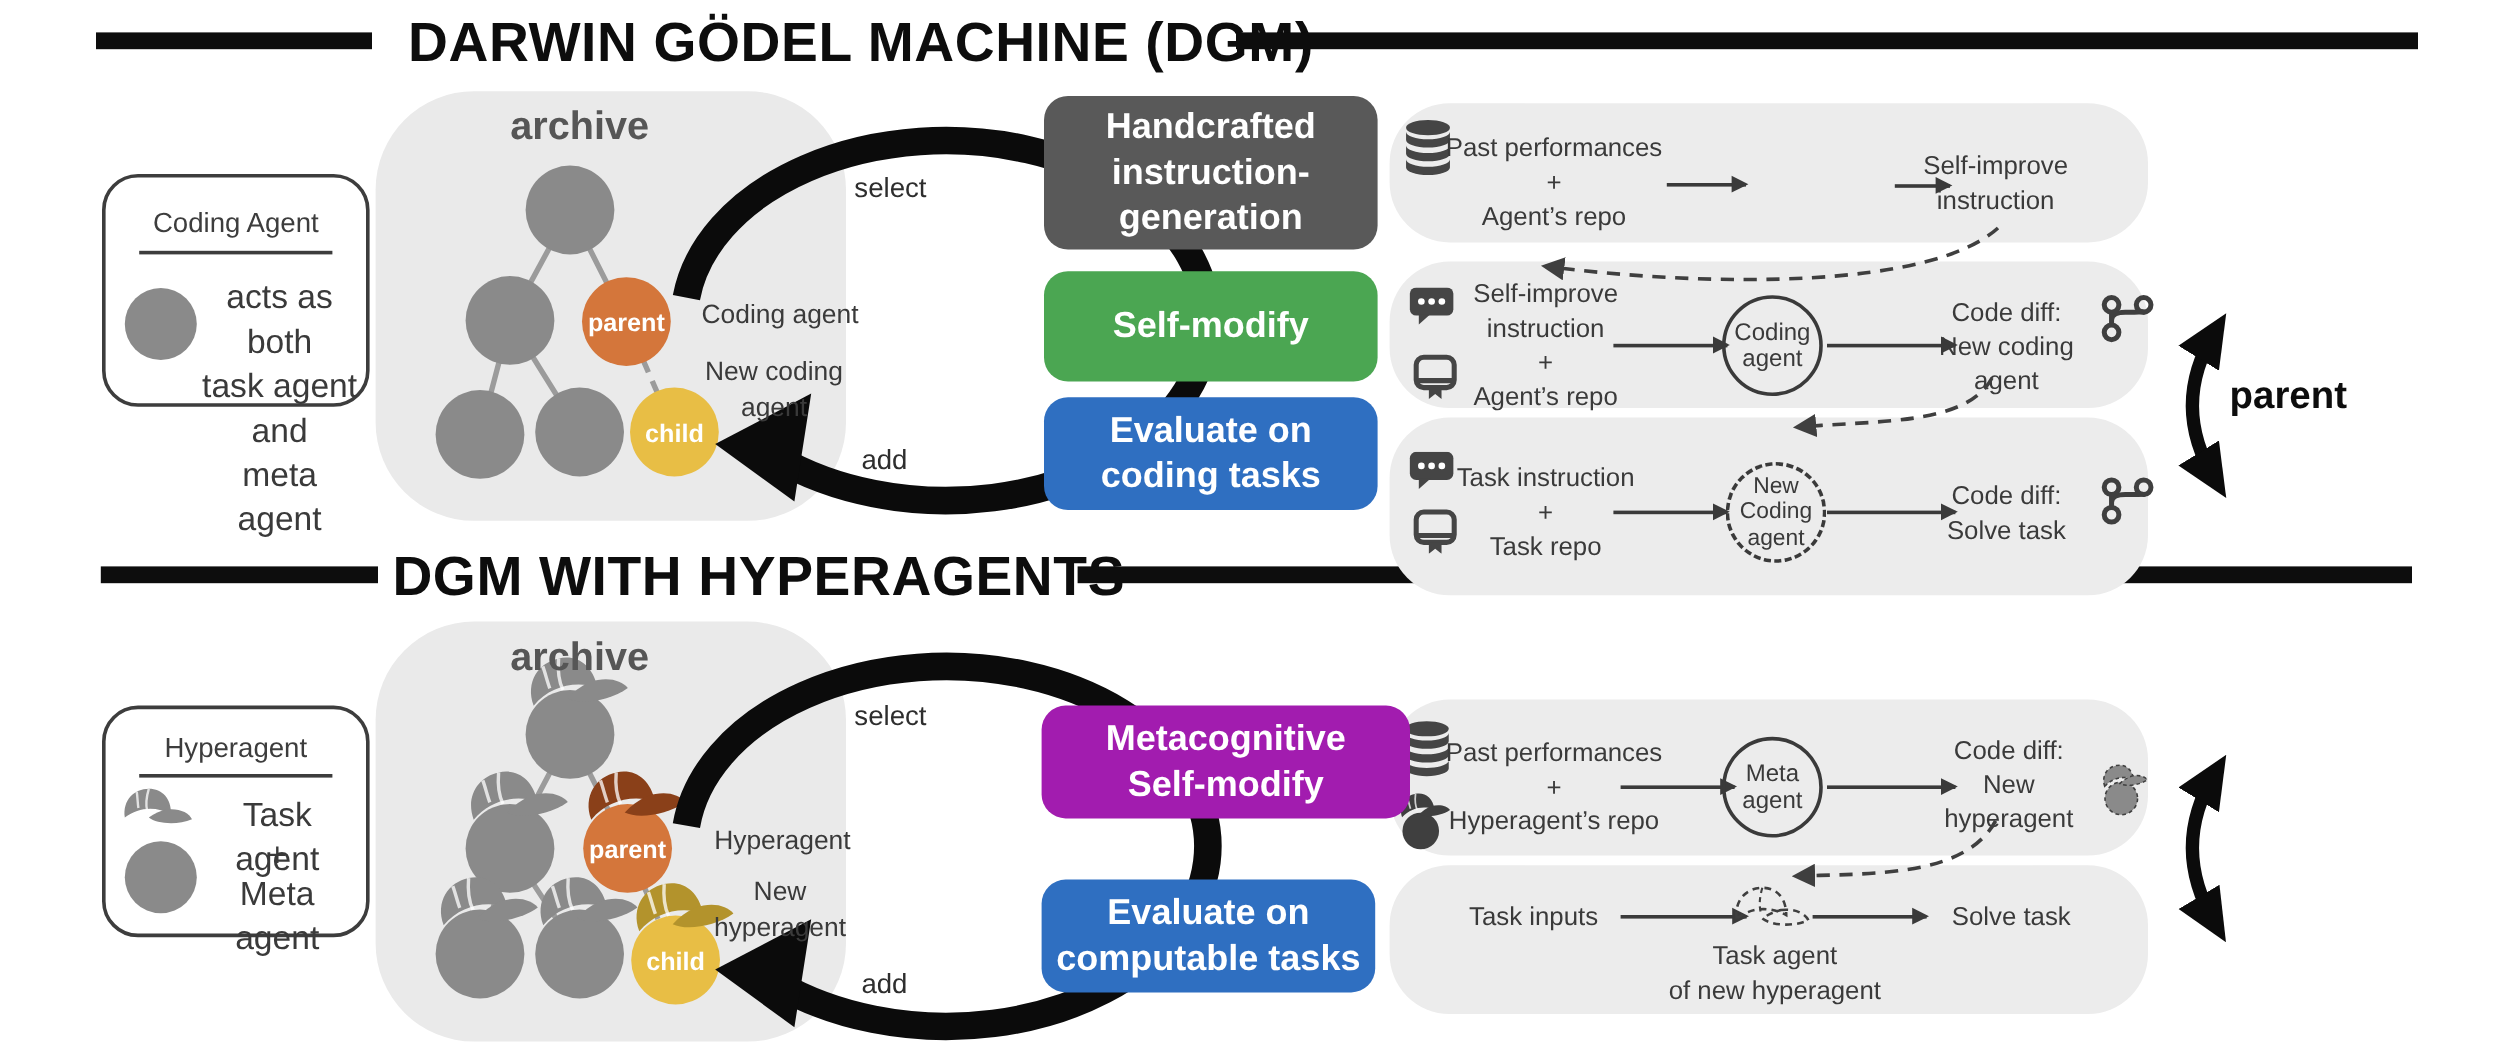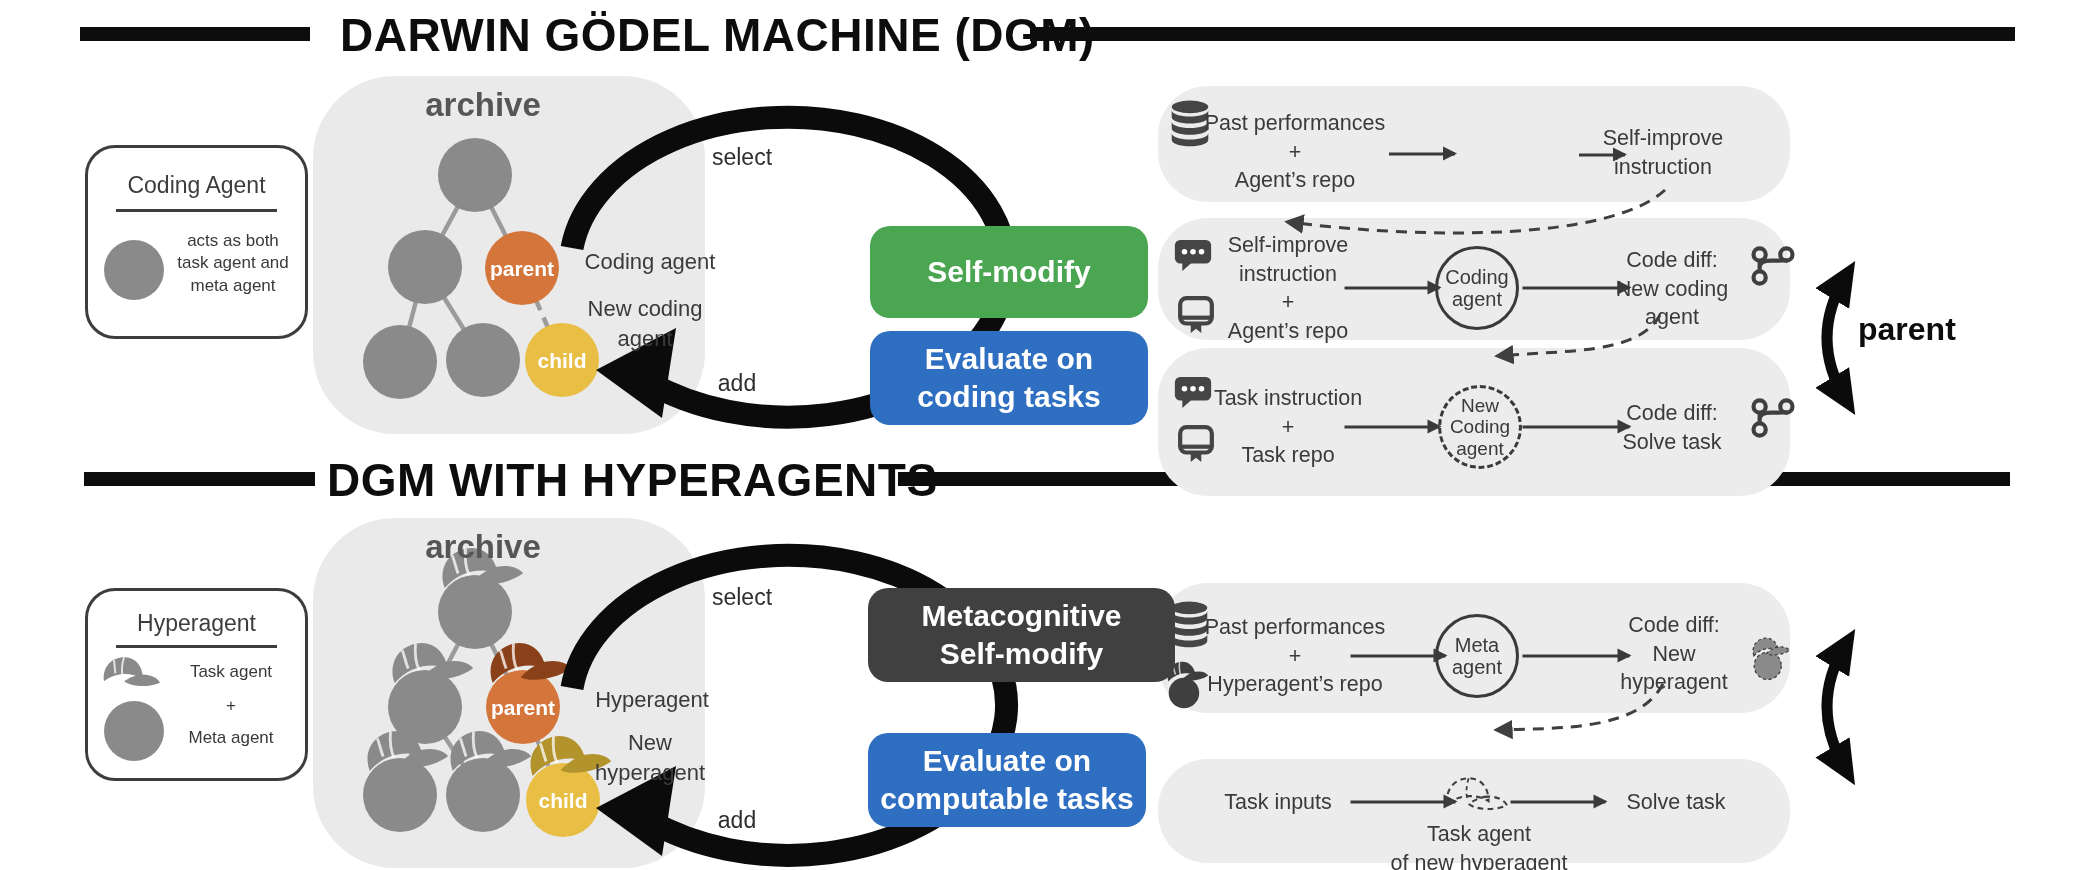--- a/index.html
+++ b/index.html
@@ -6,21 +6,21 @@
   #canvas{position:relative;width:2100px;height:870px;background:#ffffff;
           font-family:"Liberation Sans",sans-serif;overflow:hidden;color:#3a3a3a}
   .abs{position:absolute}
   .bar{position:absolute;height:14px;background:#0d0d0d}
   .fig-title{position:absolute;font-weight:bold;font-size:46px;letter-spacing:.5px;
              color:#0d0d0d;white-space:nowrap;text-align:center}
   .legend{position:absolute;border:3.5px solid #3d3d3d;border-radius:30px;background:#fff;z-index:2}
   .legend .ltitle{position:absolute;left:0;right:0;text-align:center;font-size:23px;color:#3d3d3d}
   .legend .lrule{position:absolute;height:3px;background:#3d3d3d}
   .legend .lcircle{position:absolute;width:60px;height:60px;border-radius:50%;background:#8a8a8a}
-  .legend .ltext{position:absolute;font-size:17px;text-align:center;line-height:1.32;white-space:pre-line}
+  .legend .ltext{position:absolute;font-size:28px;text-align:center;line-height:1.32;white-space:pre-line}
   .blob{position:absolute;background:#eaeaea;border-radius:82px;z-index:1}
   .blob-label{position:absolute;font-weight:bold;font-size:33px;color:#565656;text-align:center;z-index:2}
   .step{position:absolute;border-radius:20px;color:#fff;font-weight:bold;font-size:30px;
         display:flex;align-items:center;justify-content:center;text-align:center;
         line-height:1.27;z-index:3;white-space:pre-line}
   .panel{position:absolute;background:#ececec;border-radius:50px;z-index:1}
   .pa{position:absolute;transform:translate(-50%,-50%)}
   .ptxt{font-size:21.5px;color:#3a3a3a;text-align:center;line-height:1.33;white-space:pre-line}
   .harrow{height:3px;background:#3a3a3a}
   .harrow:after{content:"";position:absolute;right:-2px;top:50%;margin-top:-7.5px;
@@ -117,20 +117,23 @@
       <polygon points="596,808 676,766 662,856" fill="#0b0b0b"></polygon>
     </g>
   </svg>
 
   <div class="ringlbl" style="left:742px;top:157px">select</div>
   <div class="ringlbl" style="left:737px;top:383px">add</div>
   <div class="note" style="left:650px;top:262px;width:170px">Coding agent</div>
   <div class="note" style="left:645px;top:324px;width:170px">New coding
 agent</div>
 
+  <div class="step" style="left:870px;top:80px;width:278px;height:128px;background:#595959">Handcrafted
+instruction-
+generation</div>
   <div class="step" style="left:870px;top:226px;width:278px;height:92px;background:#4BA652">Self-modify</div>
   <div class="step" style="left:870px;top:331px;width:278px;height:94px;background:#2F6FC1">Evaluate on
 coding tasks</div>
 
   <div class="panel" style="left:1158px;top:86px;width:632px;height:116px">
     <span class="pa" style="left:32px;top:40px">
       <svg width="40" height="48" viewBox="0 0 34 42" fill="#454545">
         <ellipse cx="17" cy="6" rx="16" ry="5.5"></ellipse>
         <path d="M1 9 v6 c0 3 7.2 5.5 16 5.5 s16 -2.5 16 -5.5 v-6 c0 3 -7.2 5.5 -16 5.5 S1 12 1 9 z"></path>
         <path d="M1 19 v6 c0 3 7.2 5.5 16 5.5 s16 -2.5 16 -5.5 v-6 c0 3 -7.2 5.5 -16 5.5 S1 22 1 19 z"></path>
@@ -242,21 +245,21 @@
 
   <div class="blob" style="left:313px;top:518px;width:392px;height:350px"></div>
   <div class="blob-label" style="left:383px;top:528px;width:200px">archive</div>
 
   <div class="ringlbl" style="left:742px;top:597px">select</div>
   <div class="ringlbl" style="left:737px;top:820px">add</div>
   <div class="note" style="left:652px;top:700px;width:170px">Hyperagent</div>
   <div class="note" style="left:650px;top:758px;width:170px">New
 hyperagent</div>
 
-  <div class="step" style="left:868px;top:588px;width:307px;height:94px;background:#404040">Metacognitive
+  <div class="step" style="left:868px;top:588px;width:307px;height:94px;background:#a21caf">Metacognitive
 Self-modify</div>
   <div class="step" style="left:868px;top:733px;width:278px;height:94px;background:#2F6FC1">Evaluate on
 computable tasks</div>
 
   <div class="panel" style="left:1158px;top:583px;width:632px;height:130px">
     <span class="pa" style="left:31px;top:44px">
       <svg width="40" height="48" viewBox="0 0 34 42" fill="#454545">
         <ellipse cx="17" cy="6" rx="16" ry="5.5"></ellipse>
         <path d="M1 9 v6 c0 3 7.2 5.5 16 5.5 s16 -2.5 16 -5.5 v-6 c0 3 -7.2 5.5 -16 5.5 S1 12 1 9 z"></path>
         <path d="M1 19 v6 c0 3 7.2 5.5 16 5.5 s16 -2.5 16 -5.5 v-6 c0 3 -7.2 5.5 -16 5.5 S1 22 1 19 z"></path>
@@ -283,21 +286,21 @@
     <span class="pa" style="left:616px;top:76px">
       <svg width="48" height="52" viewBox="-34 -48 92 86">
         <circle cx="0" cy="12" r="26" fill="#8a8a8a" stroke="#3f3f3f" stroke-width="2.5" stroke-dasharray="6 5"></circle>
         <g transform="translate(-2,-10) rotate(-10) scale(0.82)">
           <use href="#capO" fill="#8a8a8a" stroke="#3f3f3f" stroke-width="3" stroke-dasharray="7 6"></use>
         </g>
       </svg>
     </span>
   </div>
 
-  <div class="panel" style="left:1158px;top:759px;width:632px;height:104px">
+  <div class="panel" style="left:1158px;top:721px;width:632px;height:124px">
     <div class="pa ptxt" style="left:120px;top:43px">Task inputs</div>
     <div class="pa harrow" style="left:245px;top:43px;width:105px"></div>
     <span class="pa" style="left:322px;top:37px">
       <svg width="74" height="42" viewBox="-36 -42 104 52">
         <use href="#capO" fill="none" stroke="#3f3f3f" stroke-width="3" stroke-dasharray="8 6"></use>
         <path d="M 0 -38 C -3 -28 -4 -18 -2 -10" fill="none" stroke="#3f3f3f" stroke-width="2.5" stroke-dasharray="6 5"></path>
       </svg>
     </span>
     <div class="pa harrow" style="left:400px;top:43px;width:95px"></div>
     <div class="pa ptxt" style="left:518px;top:43px">Solve task</div>

